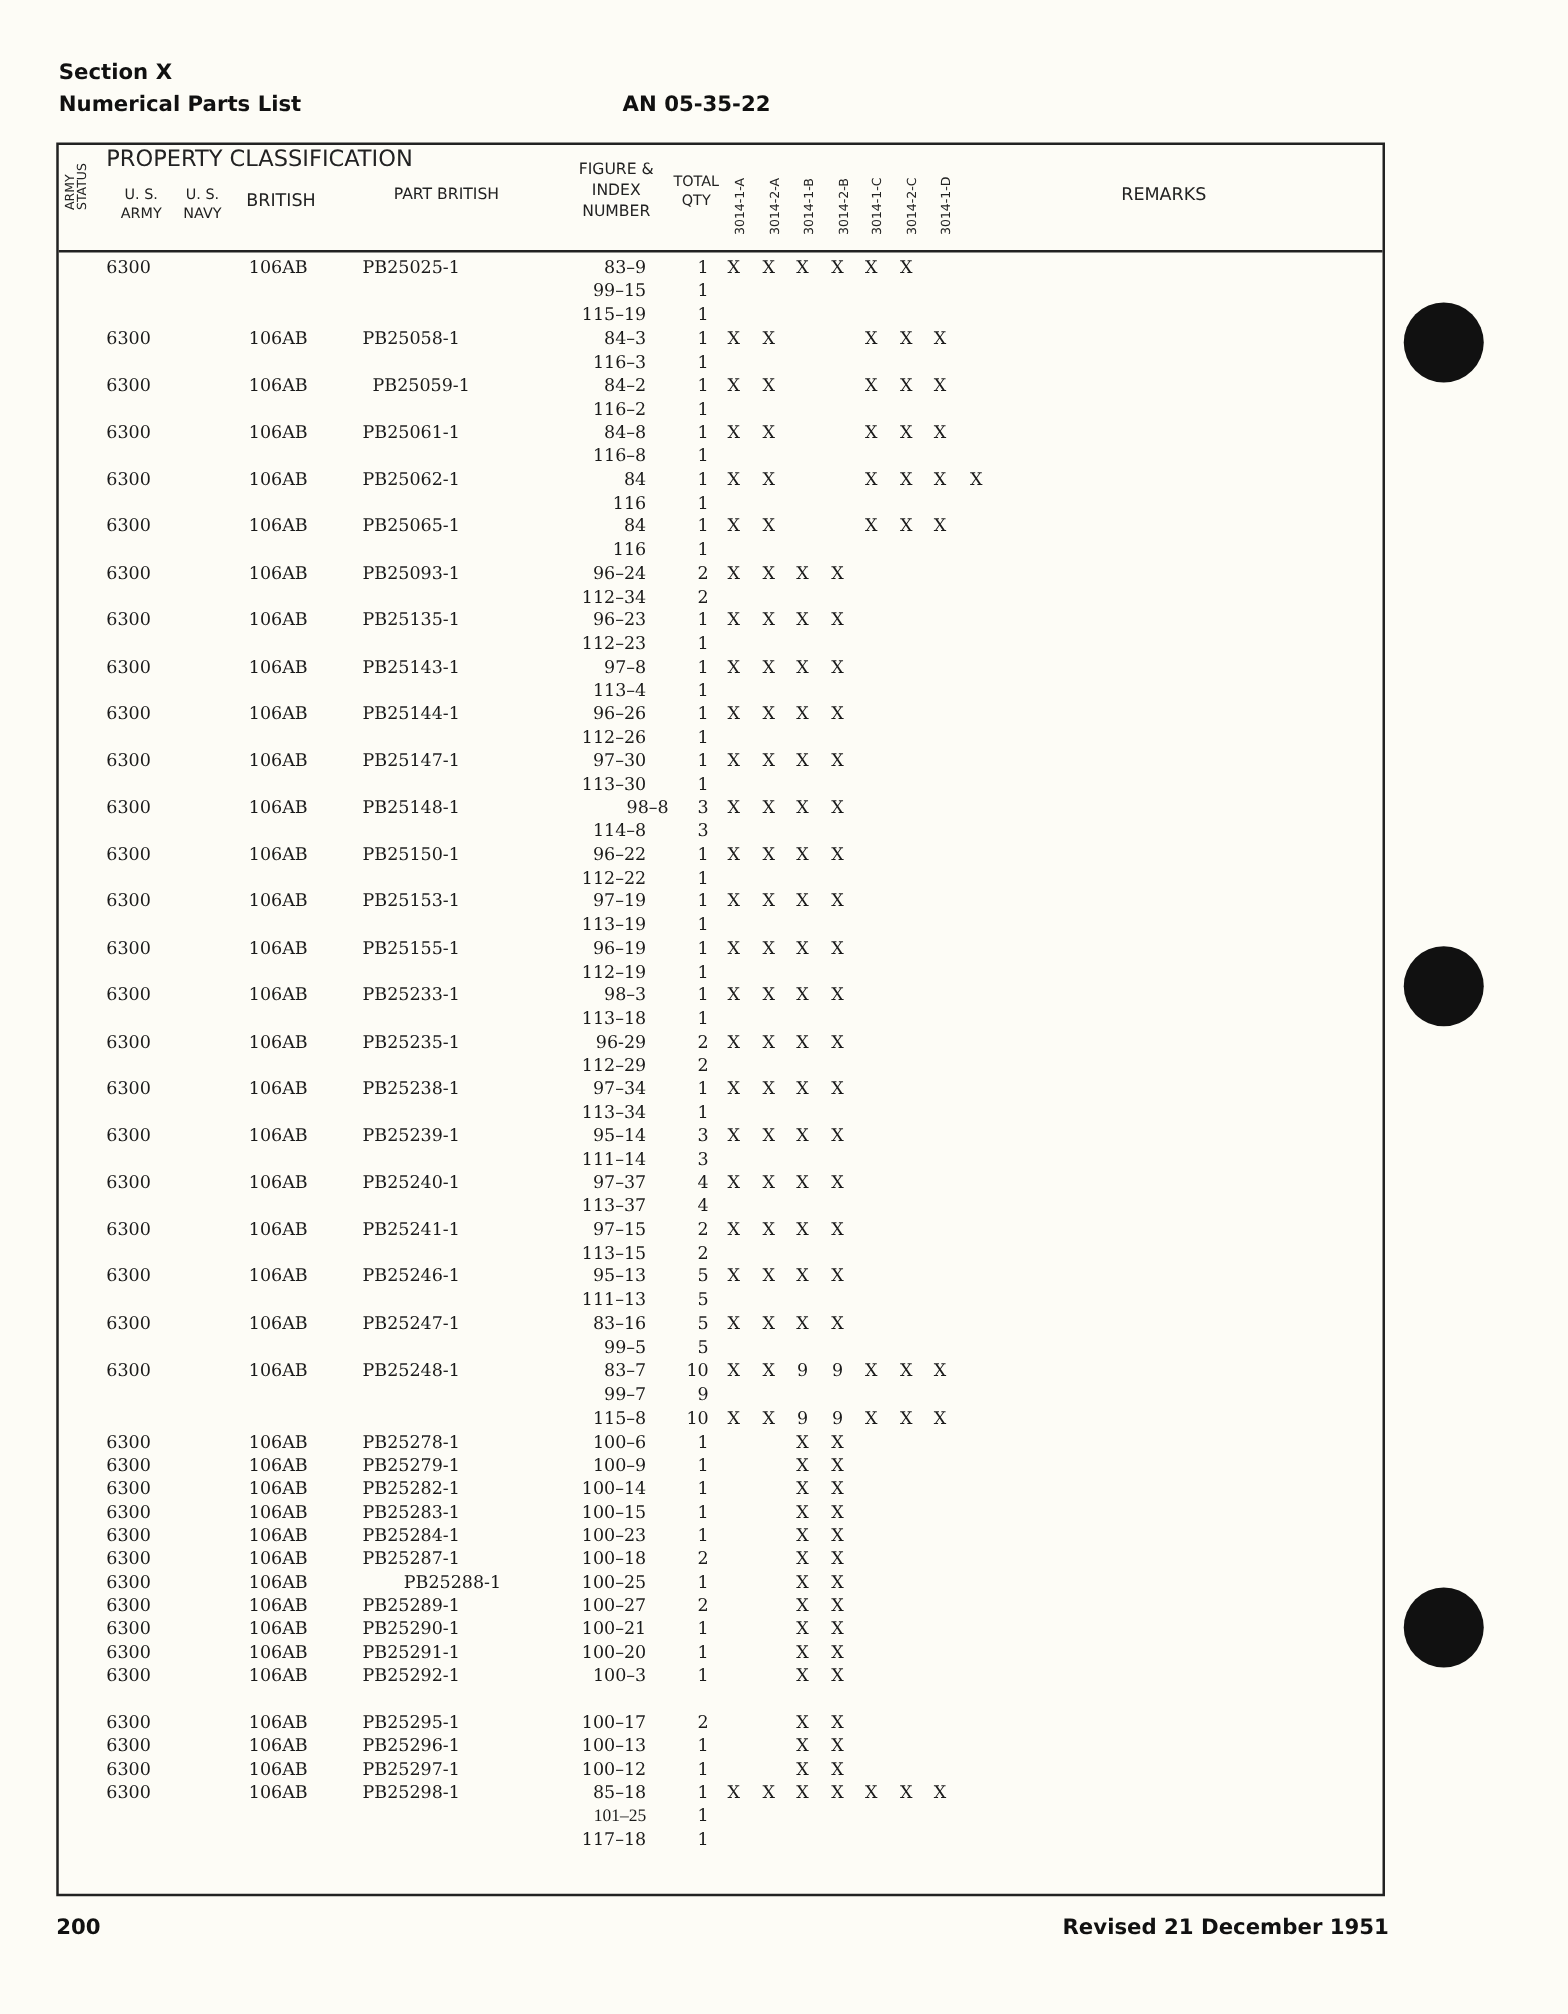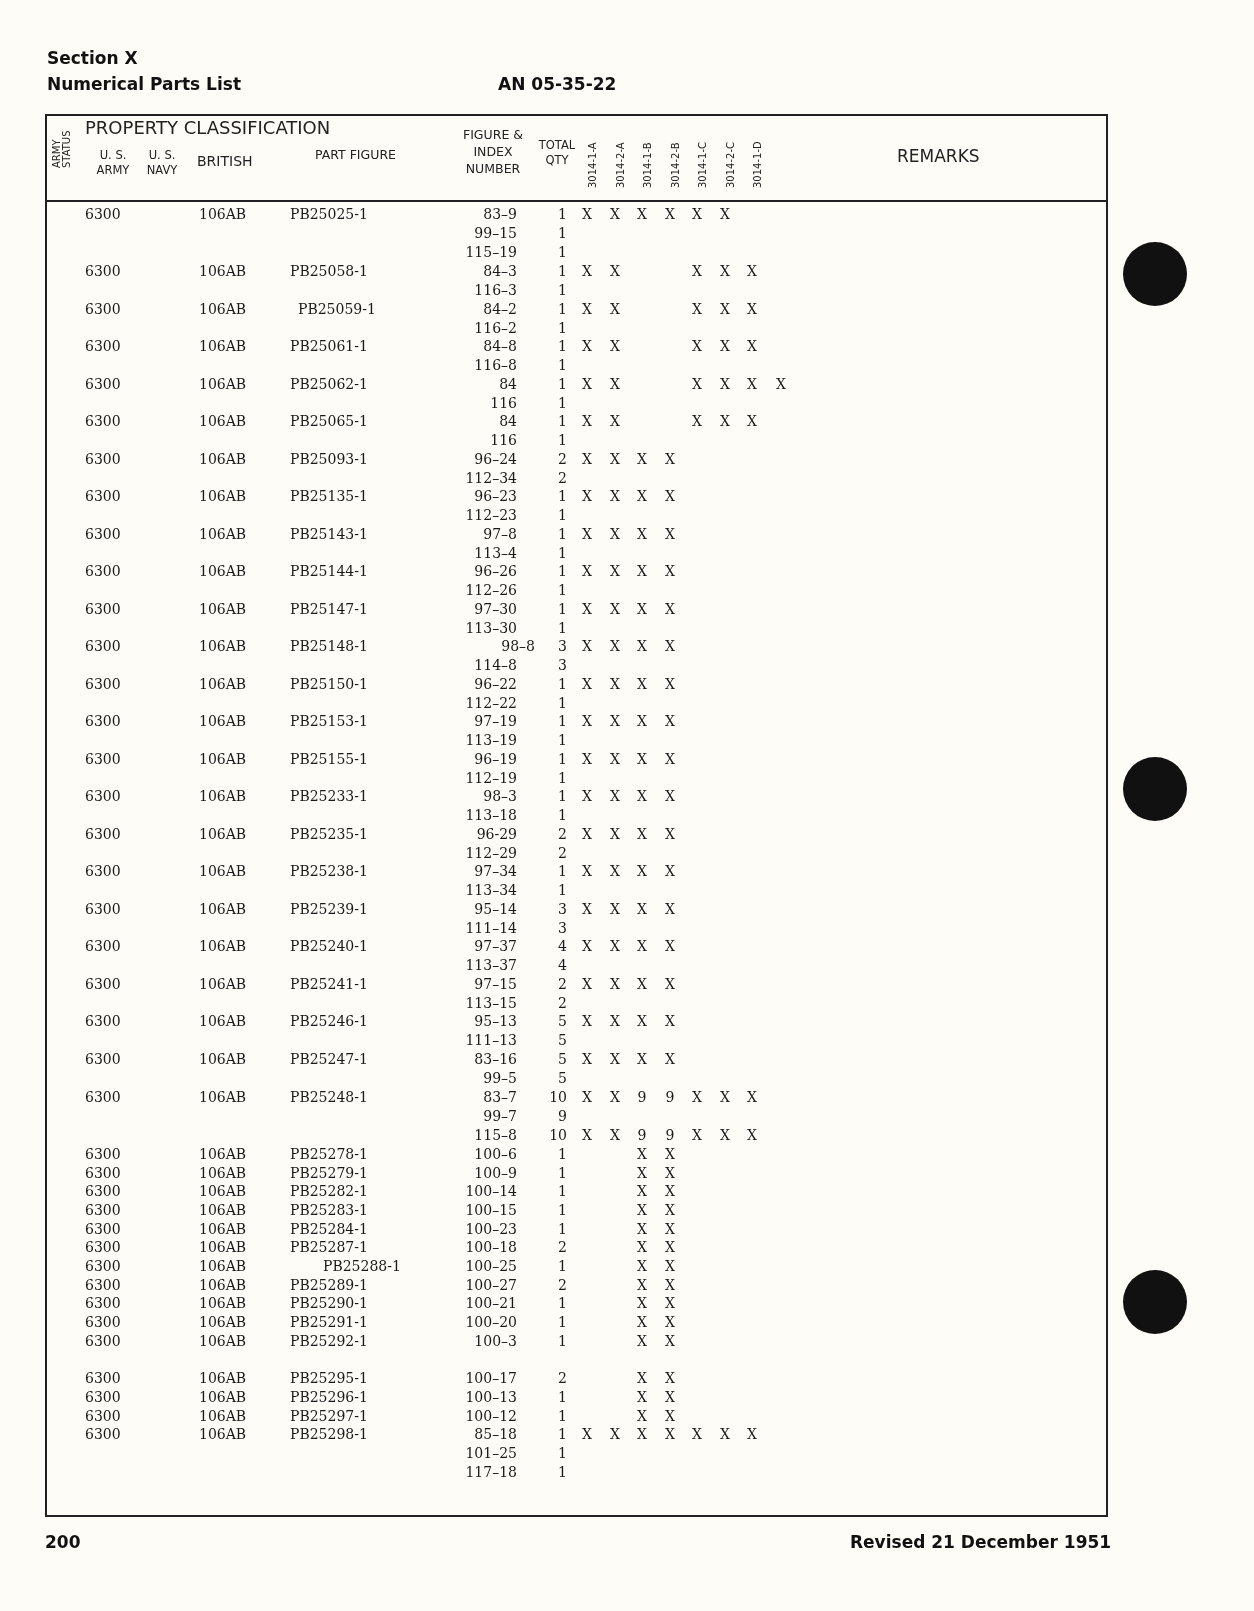--- a/index.html
+++ b/index.html
@@ -28,31 +28,31 @@
 
 <div class="frame">
   <div class="thead">
     <div class="rot" style="left:5px;top:52px;line-height:10px;">
       <span style="display:inline-block;width:40px;white-space:normal;">ARMY STATUS</span>
     </div>
     <div class="th" style="left:38px;top:4px;text-align:left;font-size:18px;">PROPERTY CLASSIFICATION</div>
     <div class="th" style="left:46px;top:32px;width:40px;">U. S. ARMY</div>
     <div class="th" style="left:95px;top:32px;width:40px;">U. S. NAVY</div>
     <div class="th" style="left:150px;top:38px;font-size:14px;">BRITISH</div>
-    <div class="th" style="left:268px;top:31px;font-size:12.5px;">PART FIGURE</div>
+    <div class="th" style="left:268px;top:31px;font-size:12.5px;">PART BRITISH</div>
     <div class="th" style="left:410px;top:10px;width:72px;font-size:12.5px;line-height:17px;">FIGURE &amp; INDEX NUMBER</div>
     <div class="th" style="left:491px;top:22px;width:38px;">TOTAL QTY</div>
     <div class="rot" style="left:540px;top:72px;">3014-1-A</div>
     <div class="rot" style="left:568px;top:72px;">3014-2-A</div>
     <div class="rot" style="left:595px;top:72px;">3014-1-B</div>
     <div class="rot" style="left:623px;top:72px;">3014-2-B</div>
     <div class="rot" style="left:650px;top:72px;">3014-1-C</div>
     <div class="rot" style="left:678px;top:72px;">3014-2-C</div>
     <div class="rot" style="left:705px;top:72px;">3014-1-D</div>
-    <div class="th" style="left:850px;top:33px;font-size:17px;">REMARKS</div>
+    <div class="th" style="left:850px;top:33px;font-size:14px;">REMARKS</div>
   </div>
   <div id="rows">
       <div class="row" style="top: 89px; width: 100%;">
         <span class="cell " style="left: 38px;">6300</span>
         <span class="cell " style="left: 152px;">106AB</span>
         <span class="cell " style="left: 243px;">PB25025-1</span>
         <span class="cell fig" style="left: 398px;">83–9</span>
         <span class="cell qty" style="left: 500px;">1</span>
         <span class="cell x" style="left: 530px;">X</span>
         <span class="cell x" style="left: 558px;">X</span>
@@ -568,21 +568,21 @@
         <span class="cell qty" style="left: 500px;">1</span>
         <span class="cell x" style="left: 530px;">X</span>
         <span class="cell x" style="left: 558px;">X</span>
         <span class="cell x" style="left: 585px;">X</span>
         <span class="cell x" style="left: 613px;">X</span>
         <span class="cell x" style="left: 640px;">X</span>
         <span class="cell x" style="left: 668px;">X</span>
         <span class="cell x" style="left: 695px;">X</span>
       </div>
       <div class="row" style="top: 1328px; width: 100%;">
-        <span class="cell fig" style="left: 398px;">101–25</span>
+        <span class="cell fig" style="left: 398px; font-family: Liberation Serif, serif;">101–25</span>
         <span class="cell qty" style="left: 500px;">1</span>
       </div>
       <div class="row" style="top: 1347px; width: 100%;">
         <span class="cell fig" style="left: 398px;">117–18</span>
         <span class="cell qty" style="left: 500px;">1</span>
       </div>
     </div>
 </div>
 
 <div class="hole" style="left:1123px;top:242px;"></div>

